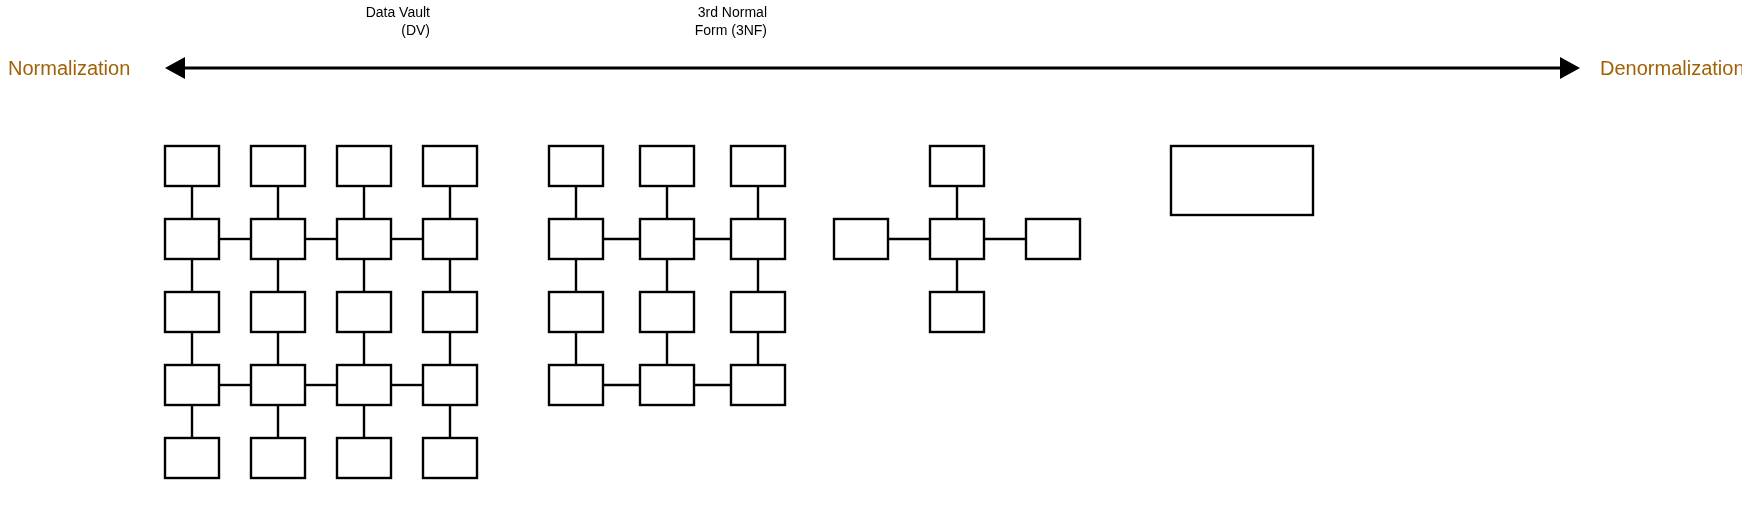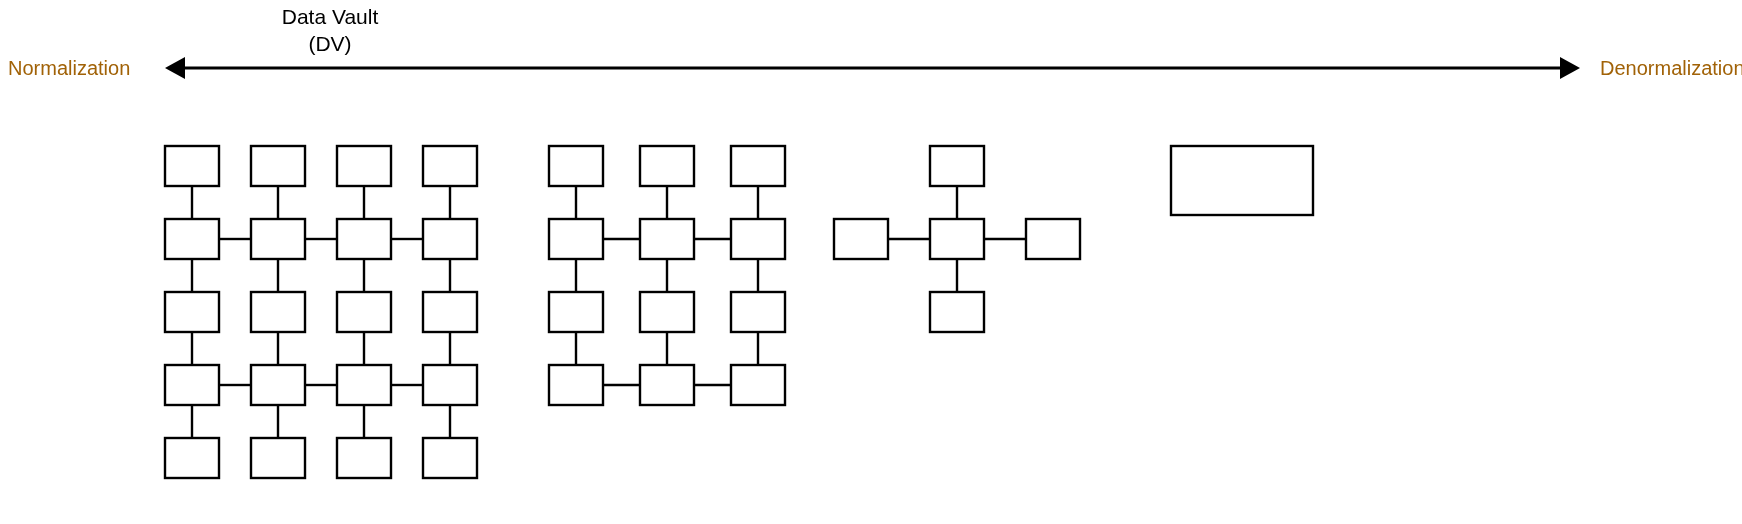--- a/index.html
+++ b/index.html
@@ -17,23 +17,23 @@
   }
   .axis-label {
     position: absolute;
     font-size: 20px;
     color: #a16207;
     white-space: nowrap;
     line-height: 1.2;
   }
   .col-label {
     position: absolute;
-    font-size: 21px;
+    font-size: 14px;
     color: #000000;
-    text-align: center;
+    text-align: right;
     line-height: 1.28;
     white-space: pre-line;
   }
   svg.layer {
     position: absolute;
     left: 0;
     top: 0;
     width: 1742px;
     height: 524px;
   }
@@ -59,20 +59,22 @@
 
 <div id="canvas">
 
   <div class="axis-label" id="label-left" style="left:8px; top:56px;">Normalization</div>
 
   <div class="axis-label" id="label-right" style="left:1600px; top:56px;">Denormalization</div>
 
   <div class="col-label" id="col-label-0" style="left:230px; top:4px; width:200px;">Data Vault
 (DV)</div>
 
+  <div class="col-label" id="col-label-1" style="left:567px; top:4px; width:200px;">3rd Normal
+Form (3NF)</div>
 
 
 
   <svg class="layer" viewBox="0 0 1742 524">
     <g id="axis-group">
         <line x1="185" y1="68" x2="1560" y2="68" class="axis"></line>
         <polygon points="165,68 185,57 185,79" class="arrow"></polygon>
         <polygon points="1580,68 1560,57 1560,79" class="arrow"></polygon>
       </g>
     <g id="shapes-group">

